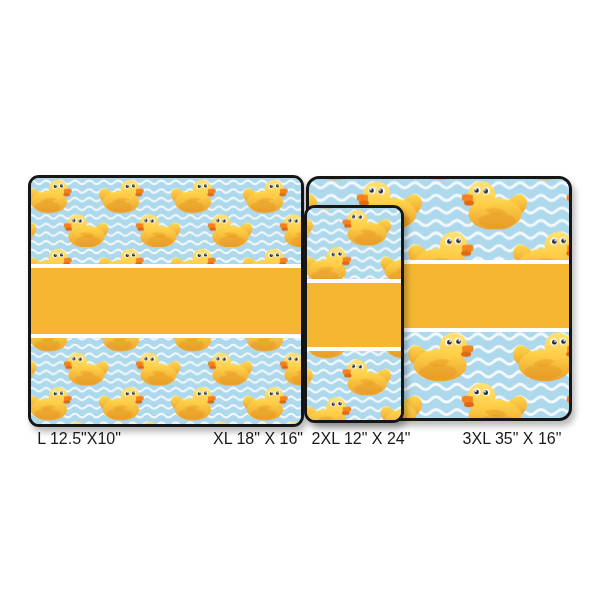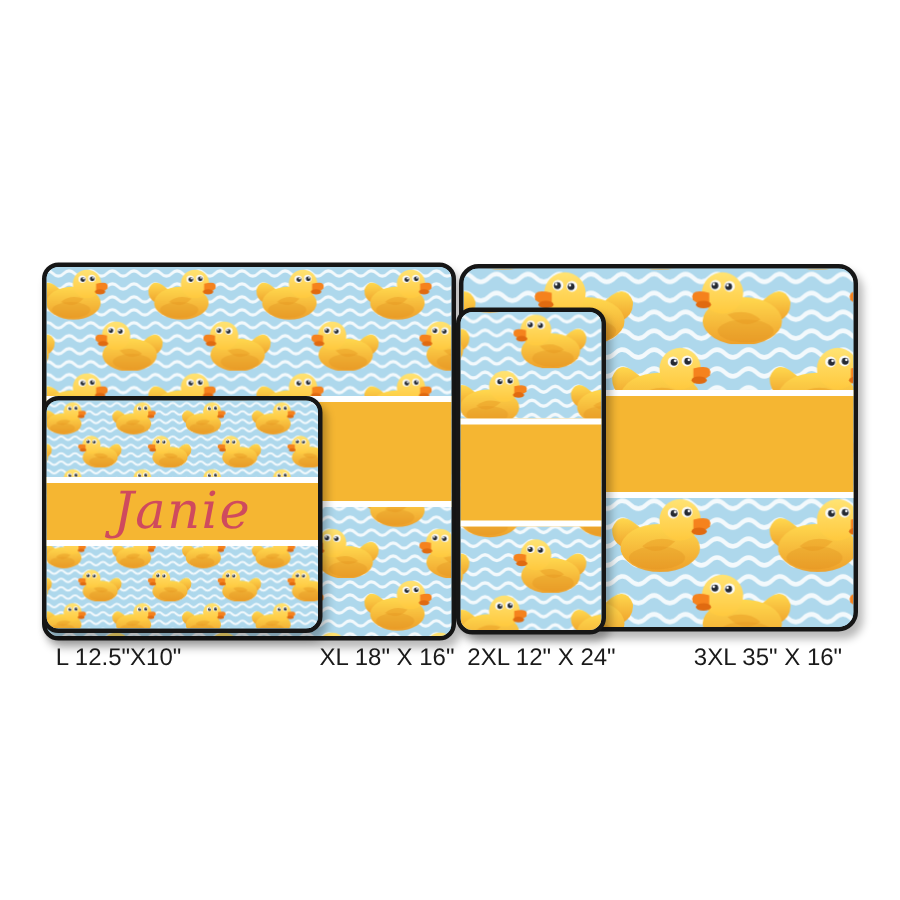--- a/index.html
+++ b/index.html
@@ -109,32 +109,19 @@
       <defs>
         <pattern id="pat-2xl" patternUnits="userSpaceOnUse" width="100" height="96" patternTransform="scale(0.78) translate(0,-48)">
           <use href="#tile"></use>
         </pattern>
       </defs>
       <rect width="100%" height="100%" fill="url(#pat-2xl)"></rect>
     </svg>
     <div class="band band-2xl"></div>
   </div>
 
-  <div class="mat mat-l">
-    <svg class="fill">
-      <defs>
-        <pattern id="pat-l" patternUnits="userSpaceOnUse" width="100" height="96" patternTransform="scale(0.465)">
-          <use href="#tile"></use>
-        </pattern>
-      </defs>
-      <rect width="100%" height="100%" fill="url(#pat-l)"></rect>
-    </svg>
-    <div class="band band-l">
-      <span class="name-script">Janie</span>
-    </div>
-  </div>
 
   <span class="size-label" id="lbl-l">L 12.5"X10"</span>
   <span class="size-label" id="lbl-xl">XL 18" X 16"</span>
   <span class="size-label" id="lbl-2xl">2XL 12" X 24"</span>
   <span class="size-label" id="lbl-3xl">3XL 35" X 16"</span>
 
 </div>
 
 </body></html>

